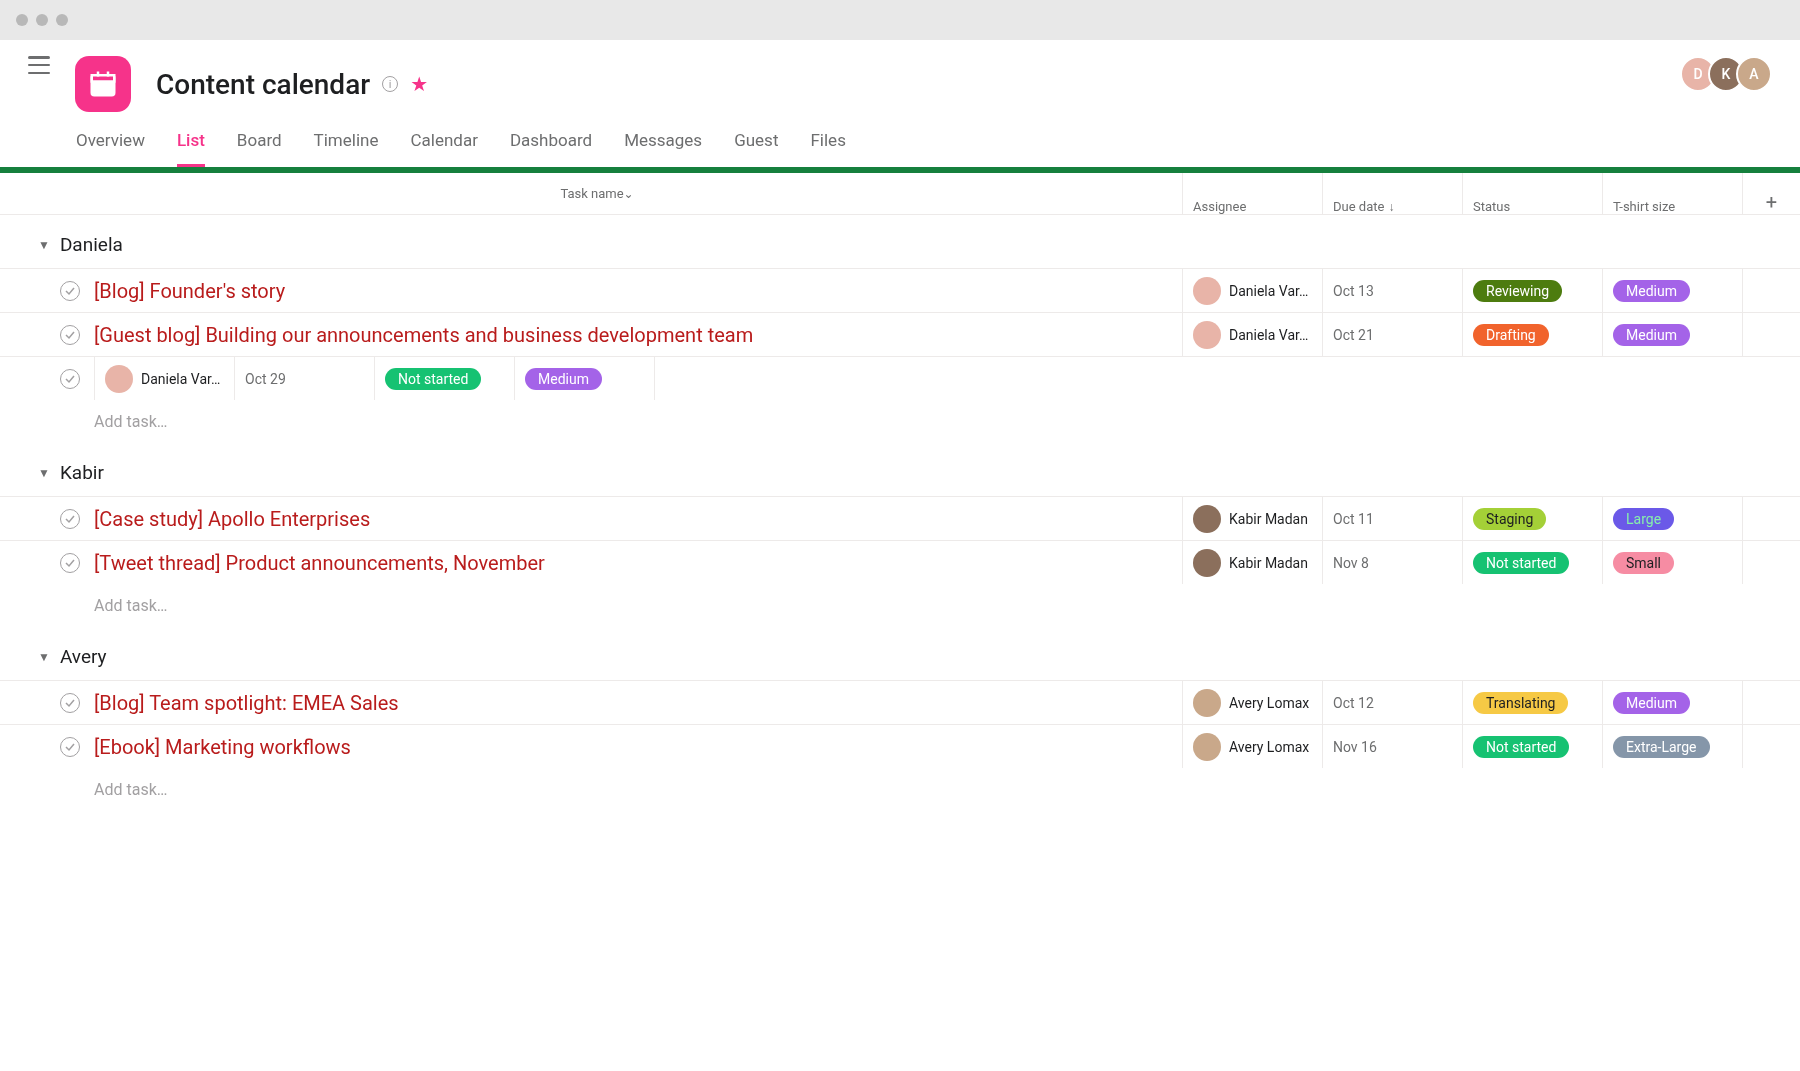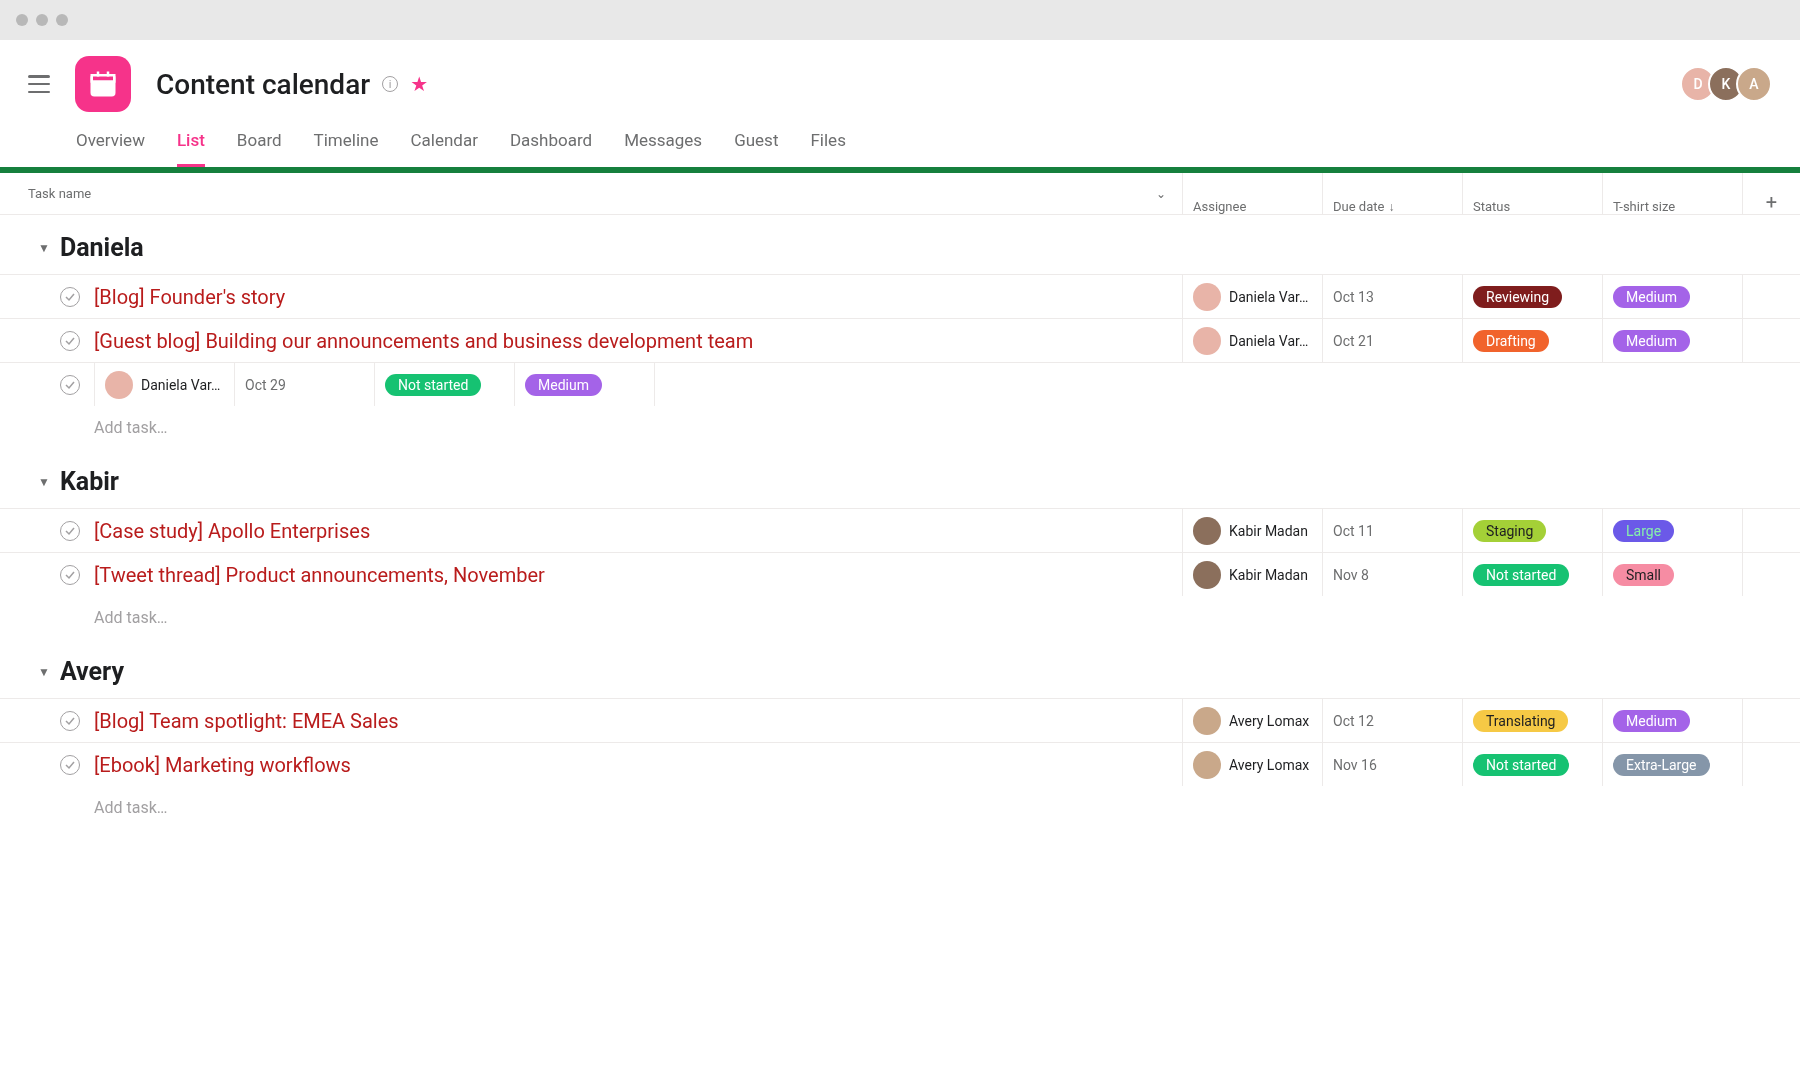--- a/index.html
+++ b/index.html
@@ -1,54 +1,54 @@
 <!DOCTYPE html>
 <html><head>
 <meta charset="utf-8">
 <style>
 *{margin:0;padding:0;box-sizing:border-box}
 body{font-family:-apple-system,BlinkMacSystemFont,"Segoe UI",Roboto,Helvetica,Arial,sans-serif;background:#fff;color:#1e1f21}
 .titlebar{height:40px;background:#e8e8e8;display:flex;align-items:center;padding:0 16px;gap:8px}
 .tb-dot{width:12px;height:12px;border-radius:50%;background:#b8b8b8}
-.header{display:flex;align-items:center;padding:16px 28px 0;gap:25px}
+.header{display:flex;padding:16px 28px 0;gap:25px}
 .menu-icon{width:22px;height:18px;cursor:pointer;display:flex;flex-direction:column;justify-content:space-between}
 .menu-icon span{height:2.5px;background:#6d6e6f;border-radius:2px}
 .proj-icon{width:56px;height:56px;border-radius:14px;background:#f6338a;display:flex;align-items:center;justify-content:center}
 .proj-icon svg{width:30px;height:30px}
 .title-wrap{display:flex;align-items:center;gap:12px}
 .title{font-size:28px;font-weight:500;color:#1e1f21}
 .info-icon{width:16px;height:16px;border:1.5px solid #a2a0a2;border-radius:50%;display:flex;align-items:center;justify-content:center;font-size:11px;color:#a2a0a2;cursor:pointer}
 .star{color:#f6338a;font-size:20px;cursor:pointer}
 .members{margin-left:auto;display:flex}
 .avatar{width:36px;height:36px;border-radius:50%;border:2px solid #fff;margin-left:-8px;display:flex;align-items:center;justify-content:center;font-size:14px;font-weight:500;color:#fff}
 .avatar.sm{width:28px;height:28px;font-size:12px;border:none;margin-left:0}
 .tabs{display:flex;gap:32px;padding:18px 28px 0 76px;border-bottom:6px solid #15803d}
 .tab{font-size:17px;color:#6d6e6f;padding-bottom:14px;cursor:pointer;border-bottom:3px solid transparent}
 .tab.active{color:#f6338a;border-bottom-color:#f6338a;font-weight:500}
 .col-head{display:flex;align-items:center;border-bottom:1px solid #edeae9;height:42px;padding-left:28px;font-size:13px;color:#6d6e6f}
-.col-name{flex:1;display:flex;align-items:center;justify-content:space-between;padding-right:16px}
+.col-name{flex:1;display:flex;align-items:center;justify-content:center;padding-right:16px}
 .col{width:140px;padding:0 10px;border-left:1px solid #edeae9;height:100%;display:flex;align-items:flex-end;gap:4px}
 .col.add{width:58px;justify-content:center;font-size:20px;color:#6d6e6f;cursor:pointer}
 .sort-arrow{font-size:12px}
 .section{padding:18px 0 0}
 .section-head{display:flex;align-items:center;gap:10px;padding:0 28px 12px 38px;cursor:pointer}
 .caret{color:#6d6e6f;font-size:12px}
-.section-name{font-size:25px;font-weight:700}
+.section-name{font-size:19px;font-weight:400}
 .row{display:flex;align-items:center;height:44px;border-top:1px solid #edeae9;padding-left:60px}
 .row:last-of-type{border-bottom:1px solid #edeae9}
 .check{width:20px;height:20px;border:1.5px solid #a2a0a2;border-radius:50%;margin-right:14px;display:flex;align-items:center;justify-content:center;cursor:pointer}
 .check svg{width:10px;height:10px;stroke:#a2a0a2}
 .task-name{flex:1;font-size:20px;color:#b91c1c;cursor:pointer}
 .cell{width:140px;padding:0 10px;border-left:1px solid #edeae9;height:100%;display:flex;align-items:center;font-size:14px;overflow:hidden}
 .cell.assignee{gap:8px;color:#1e1f21}
 .cell.assignee span.txt{white-space:nowrap;overflow:hidden;text-overflow:ellipsis}
 .cell.date{color:#6d6e6f}
 .cell.last{width:58px}
 .pill{padding:3px 13px;border-radius:12px;font-size:14px;font-weight:400;color:#1e1f21;white-space:nowrap}
-.pill.reviewing{background:#7f1d1d;color:#fff}
+.pill.reviewing{background:#4d7c0f;color:#fff}
 .pill.drafting{background:#f1632c;color:#fff}
 .pill.notstarted{background:#16c272;color:#fff}
 .pill.staging{background:#a4d037;color:#1e1f21}
 .pill.translating{background:#f6c945;color:#1e1f21}
 .pill.medium{background:#a463e8;color:#fff}
 .pill.large{background:#6b59e8;color:#86efac}
 .pill.small{background:#f68ca3;color:#1e1f21}
 .pill.xlarge{background:#8596a9;color:#fff}
 .add-task{padding:12px 0 12px 94px;color:#a2a0a2;font-size:16px;cursor:pointer}
 .chev{color:#6d6e6f;font-size:12px;cursor:pointer}

